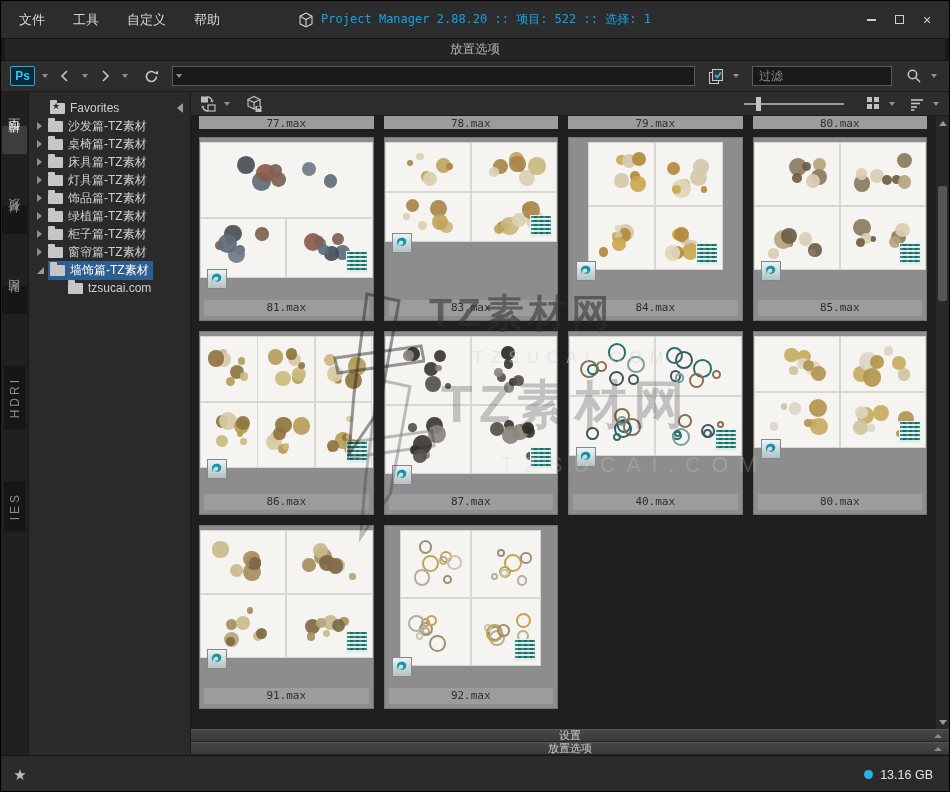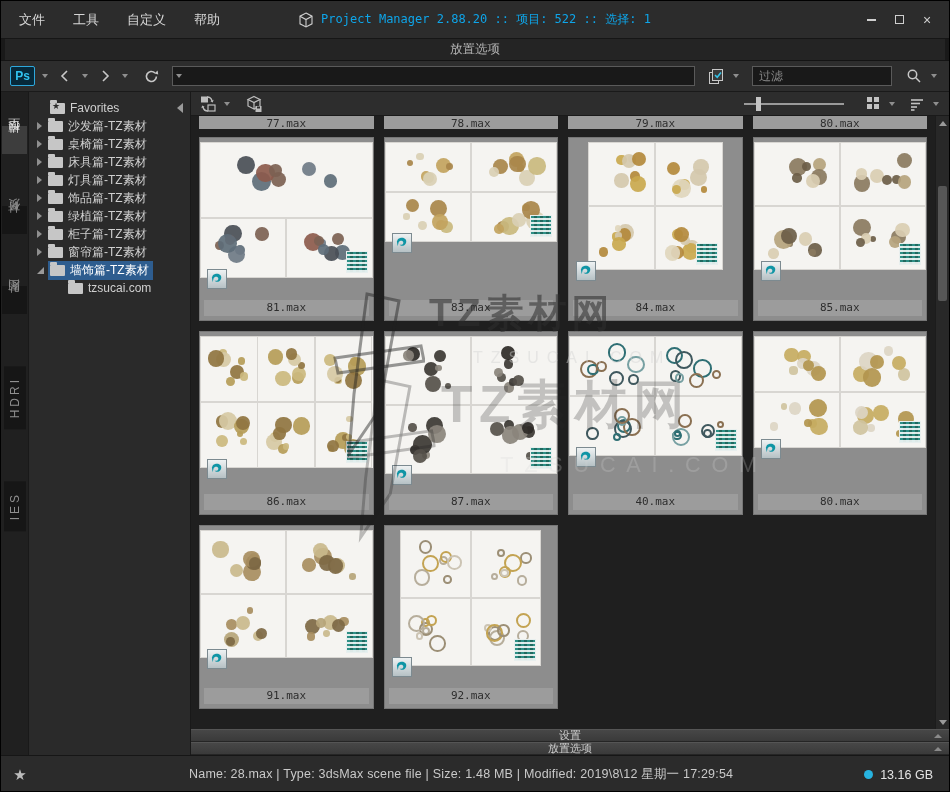--- a/index.html
+++ b/index.html
@@ -842,18 +842,17 @@
 
     <div id="rollouts">
         <div class="rollout"><span>设置</span><span class="ro-icon"></span></div>
         <div class="rollout"><span>放置选项</span><span class="ro-icon"></span></div>
       </div>
   </div>
 </div>
 
 <div class="statusbar">
   <span class="status-star">★</span>
-  <span class="status-info">Name: 28.max | Type: 3dsMax scene file | Size: 1.48 MB | Modified: 2019\8\12 星期一 17:29:54</span>
   <span class="status-right">
     <span class="disk-dot"></span>
     <span>13.16 GB</span>
   </span>
 </div>
 
 </body></html>

